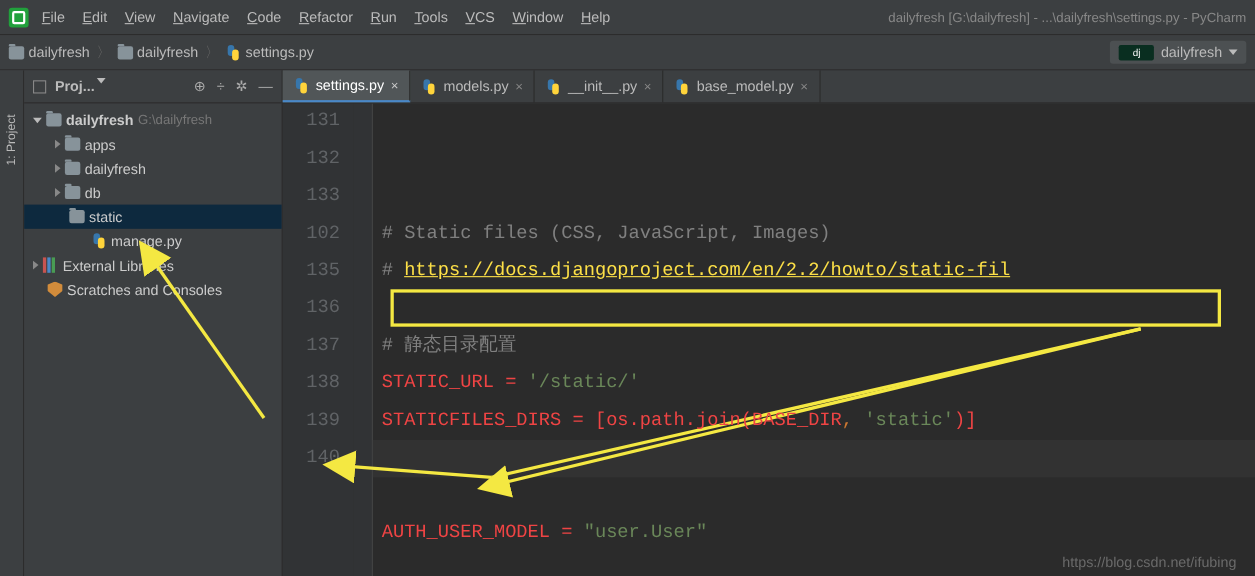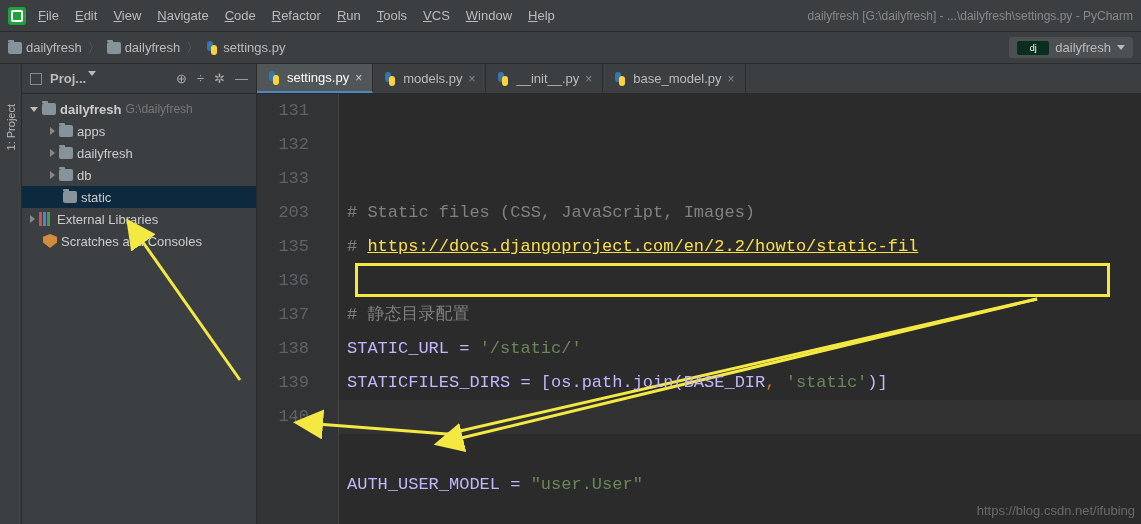--- a/index.html
+++ b/index.html
@@ -48,26 +48,26 @@
 .linenos { width: 64px; background: #313335; color: #606366; text-align: right; padding: 0 12px 0 0; user-select: none; }
 .linenos div { height: 34px; }
 .gutter2 { width: 18px; background: #313335; border-right: 1px solid #444; }
 .src { flex: 1; padding-left: 8px; white-space: pre; color: #a9b7c6; position: relative; }
 .src .ln { height: 34px; }
 .c-comment { color: #808080; }
 .c-url { color: #fde047; text-decoration: underline; }
 .c-kw { color: #cc7832; }
 .c-str { color: #6a8759; }
 .c-str2 { color: #6a8759; }
-.c-id { color: #c4b5fd; }
+.c-id { color: #ef4444; }
 .caret-line { position: absolute; left: 0; right: 0; height: 34px; background: #323232; z-index: 0; }
 .src .ln { position: relative; z-index: 1; }
 .hl-box { border: 3px solid #f4e842; position: absolute; pointer-events: none; }
 .arrow-svg { position: absolute; pointer-events: none; }
-.watermark { position: absolute; bottom: 6px; right: 6px; color: #6a6a6a; font-size: 13px; padding-left: 28px; }
+.watermark { position: absolute; bottom: 6px; right: 17px; color: #6a6a6a; font-size: 13px; padding-left: 28px; }
 .shield { width: 14px; height: 14px; display: inline-block; background: #d28c3b; clip-path: polygon(50% 0, 100% 20%, 100% 60%, 50% 100%, 0 60%, 0 20%); }
 .lib-icon { width: 14px; height: 14px; display: inline-flex; }
 .lib-icon span { width: 3px; height: 14px; margin-right: 1px; }
 </style>
 </head>
 <body>
 
 <div class="titlebar">
   <div class="app-icon"></div>
   <div class="menu" id="menu">
@@ -149,20 +149,25 @@
         <div class="tree-row ind1">
           <span class="chev-right"></span>
           <span class="fold-icon"></span>
           <span class="name">db</span>
         </div>
         <div class="tree-row selected ind1">
           <span style="width: 9px;"></span>
           <span class="fold-icon"></span>
           <span class="name">static</span>
         </div>
+        <div class="tree-row ind2">
+          <span style="width: 9px;"></span>
+          <span class="py-icon"></span>
+          <span class="name">manage.py</span>
+        </div>
         <div class="tree-row">
           <span class="chev-right"></span>
           <span class="lib-icon">
             <span style="background:#c75450"></span>
             <span style="background:#4a88c7"></span>
             <span style="background:#499c54"></span>
           </span>
           <span class="name">External Libraries</span>
         </div>
         <div class="tree-row">
@@ -194,21 +199,21 @@
           <span class="py-icon"></span>
           <span>base_model.py</span>
           <span class="close">×</span>
         </div>
       </div>
     <div class="code">
       <div class="linenos" id="linenos">
           <div>131</div>
           <div>132</div>
           <div>133</div>
-          <div>203</div>
+          <div>102</div>
           <div>135</div>
           <div>136</div>
           <div>137</div>
           <div>138</div>
           <div>139</div>
           <div>140</div>
         </div>
       <div class="gutter2"></div>
       <div class="src" id="src">
         <div class="caret-line" id="caret" style="top: 306px;"></div>

